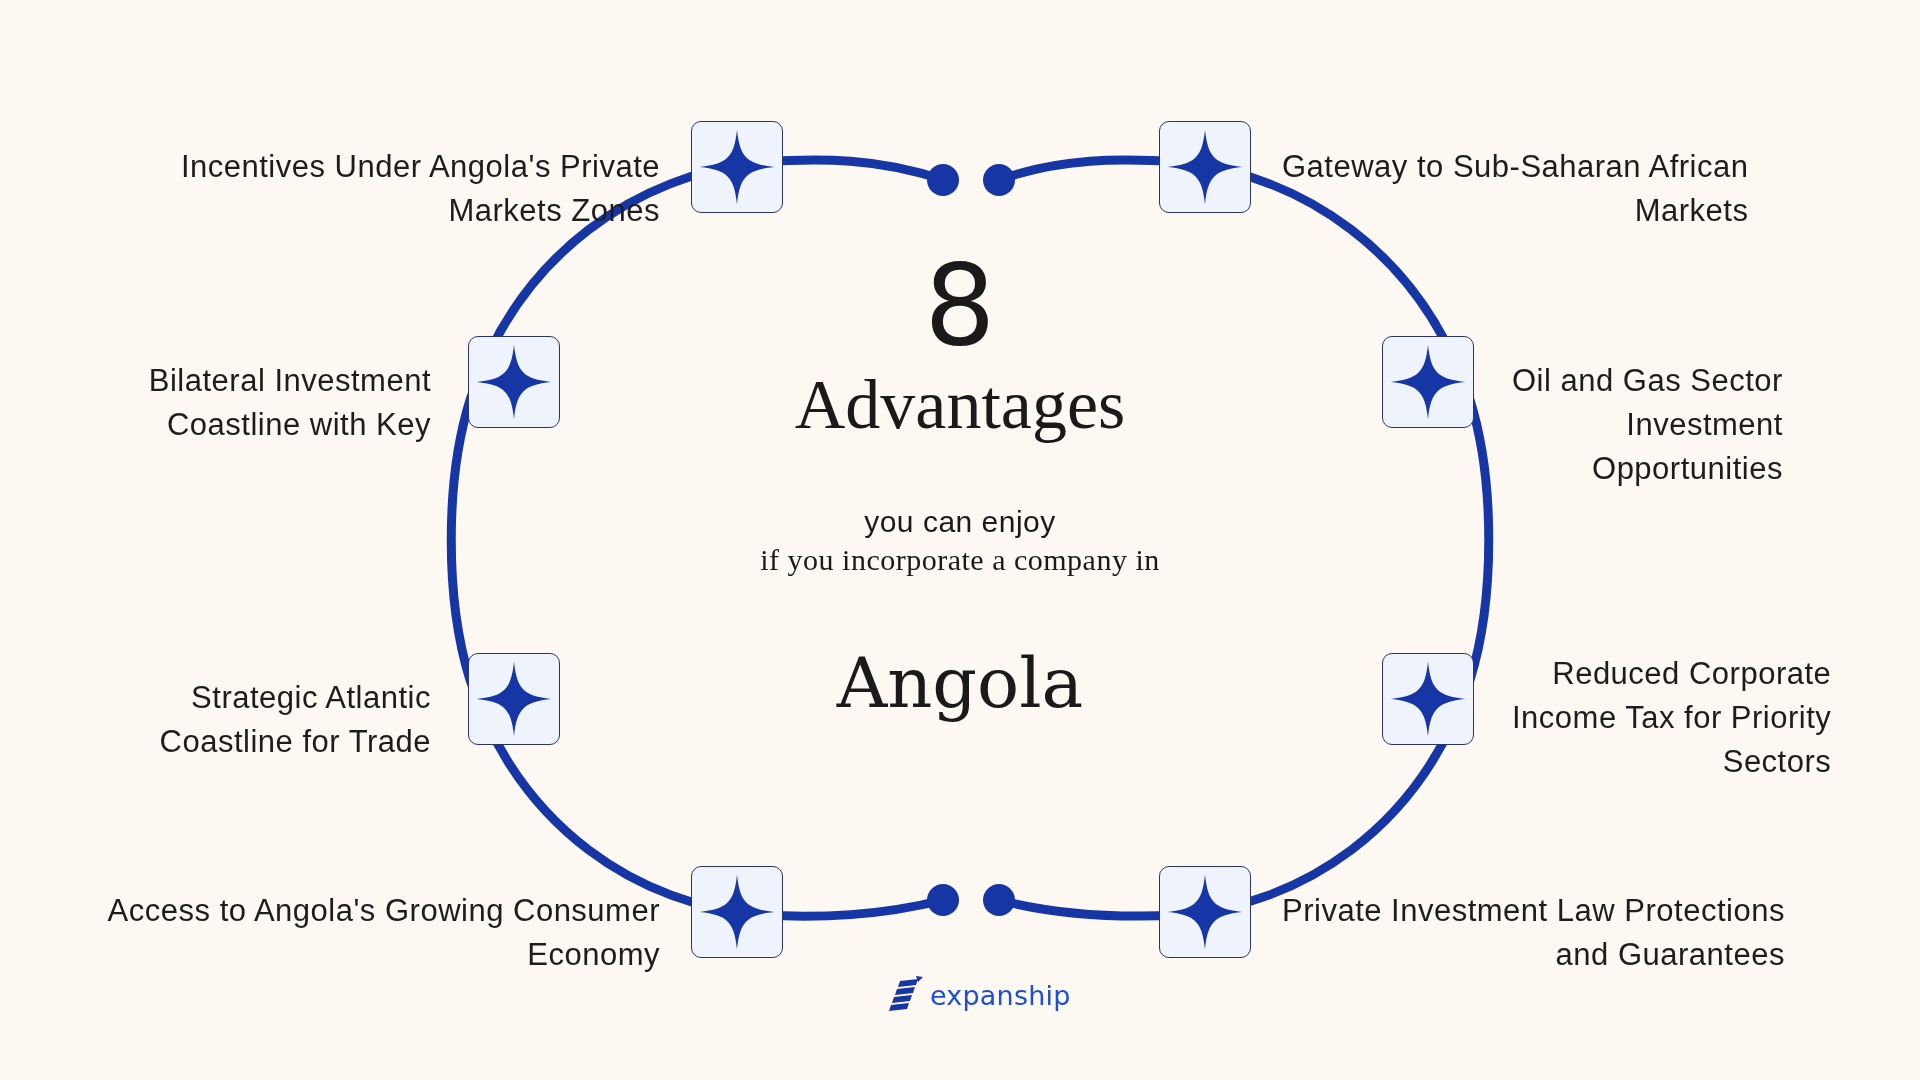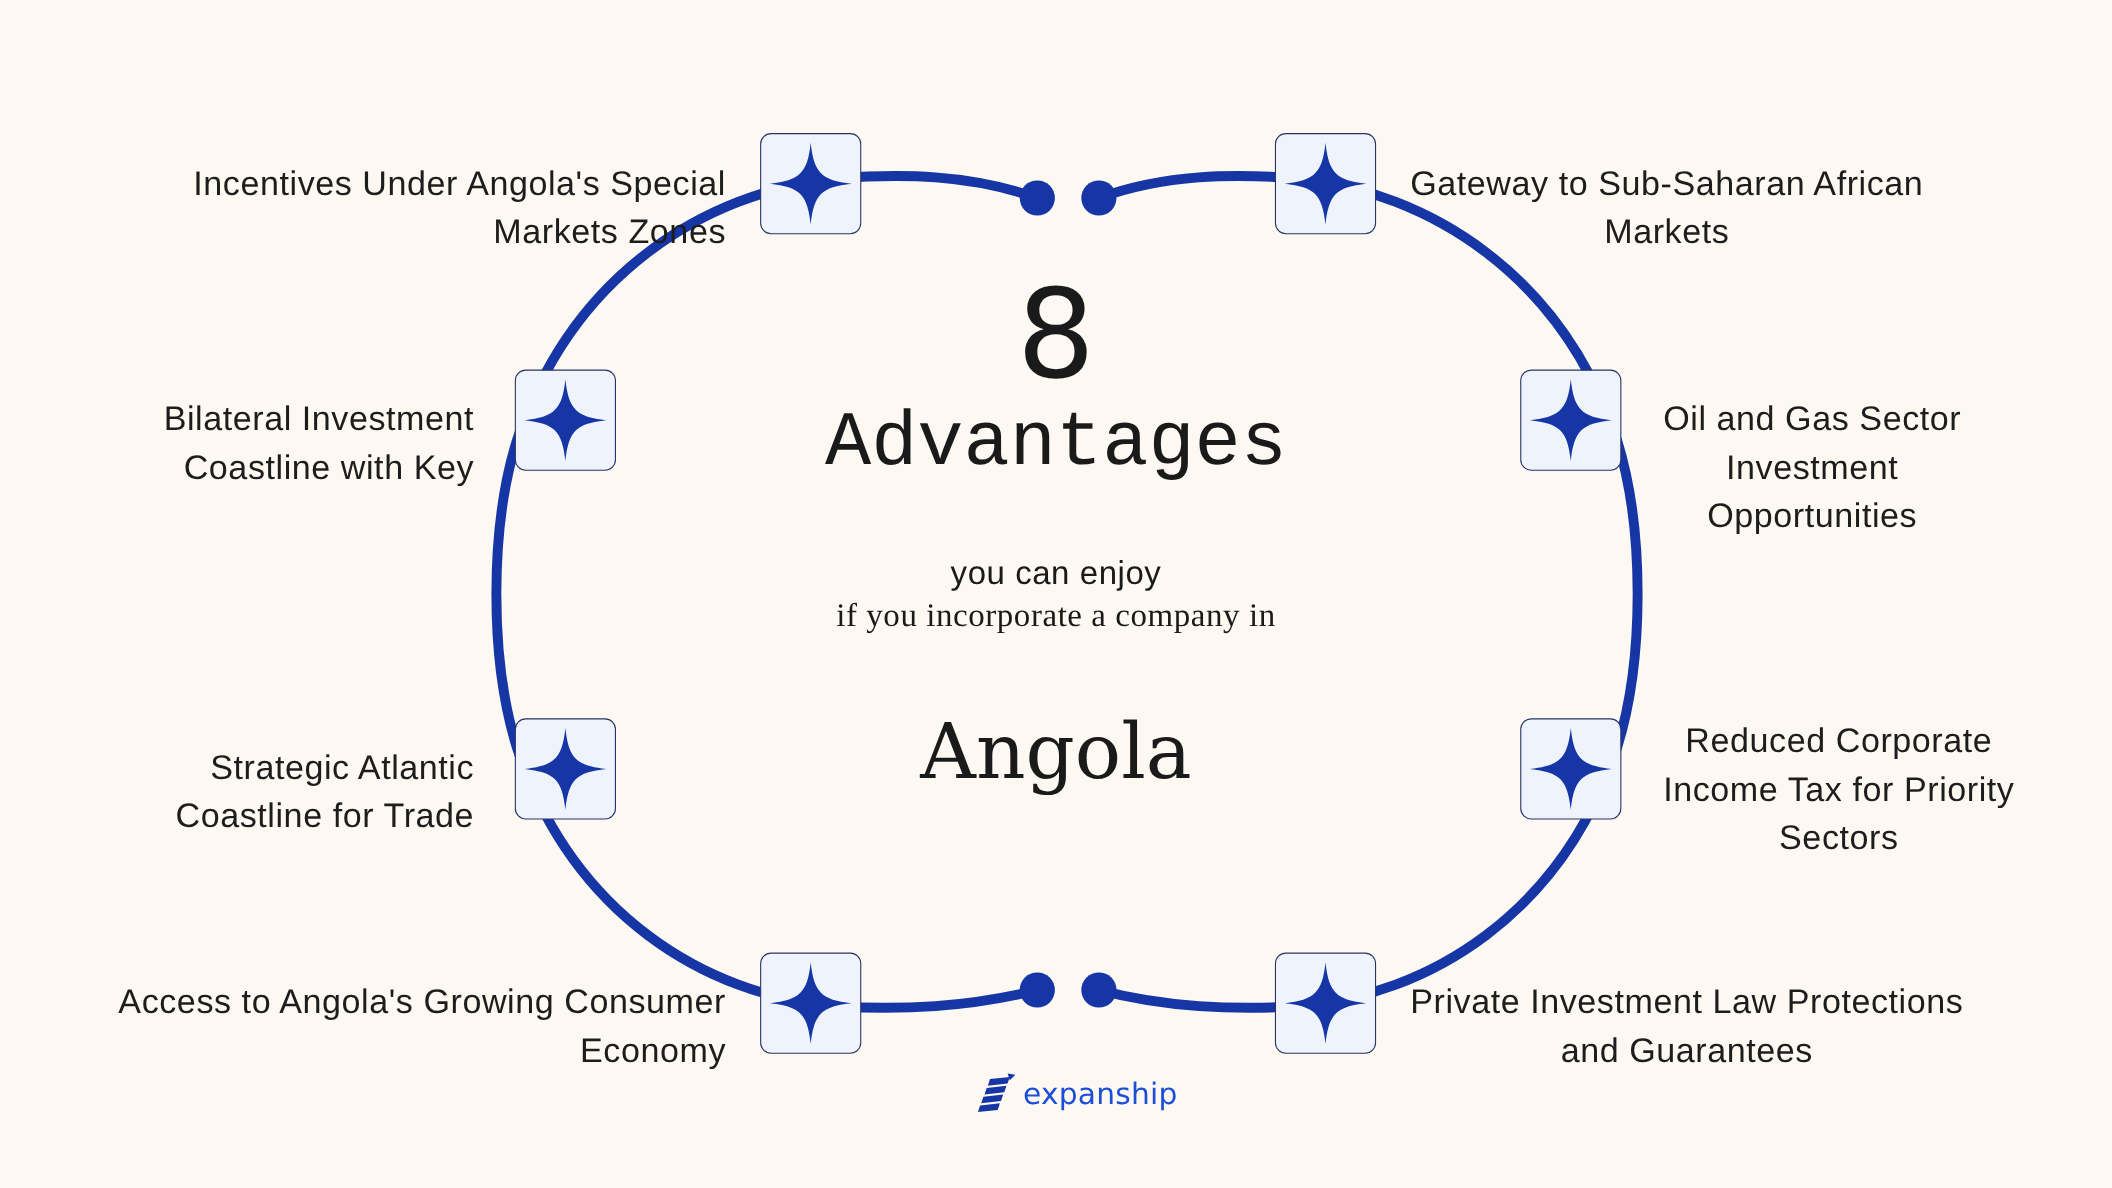--- a/index.html
+++ b/index.html
@@ -4,24 +4,24 @@
 <style>
   html, body { margin:0; padding:0; }
   body { width:1920px; height:1080px; background:#fdf9f2; position:relative; overflow:hidden;
          font-family:"Liberation Sans", sans-serif; color:#1c1c1c; }
   svg.ring { position:absolute; left:0; top:0; }
   .box { position:absolute; width:92px; height:92px; background:#eef3fc; border:1.5px solid #2a3566;
          border-radius:10px; box-sizing:border-box; display:flex; align-items:center; justify-content:center; }
   .box svg { width:92px; height:92px; }
   .label { position:absolute; font-size:31px; line-height:44px; letter-spacing:0.5px; color:#1d1d1d; }
   .label.right { text-align:right; }
-  .label.left { text-align:center; }
+  .label.left { text-align:right; }
   .center { position:absolute; left:0; width:1920px; text-align:center; color:#1a1a1a; }
   .num { top:240px; font-family:"DejaVu Sans", sans-serif; font-size:112px; line-height:130px; font-weight:400; }
-  .adv { top:360px; font-family:Liberation Mono, monospace; font-size:70px; line-height:90px; }
+  .adv { top:360px; font-family:Liberation Serif, serif; font-size:70px; line-height:90px; }
   .sub { font-size:30px; line-height:38px; letter-spacing:0.5px; }
   .sub1 { top:503px; }
   .sub2 { top:541px;font-family:Liberation Serif, serif; }
   .country { top:638px; font-family:"DejaVu Serif", serif; font-size:70px; line-height:90px; }
   .logo { position:absolute; left:888px; top:975px; display:flex; align-items:center; gap:6px; }
   .logo .word { font-family:"DejaVu Sans", sans-serif; font-size:27px; color:#1d4ed8; letter-spacing:0.2px; }
 </style>
 </head>
 <body>
 
@@ -75,21 +75,21 @@
       <path d="M46 8 C49 36 56 43 84 46 C56 49 49 56 46 84 C43 56 36 49 8 46 C36 43 43 36 46 8Z" fill="#1636a6"></path>
     </svg>
 </div>
 <div class="box" style="left:1159px;top:866px;">
   <svg viewBox="0 0 92 92">
       <path d="M46 8 C49 36 56 43 84 46 C56 49 49 56 46 84 C43 56 36 49 8 46 C36 43 43 36 46 8Z" fill="#1636a6"></path>
     </svg>
 </div>
 
 <div class="label right" style="right:1260px;top:145px;">
-  <div>Incentives Under Angola's Special</div>
+  <div>Incentives Under Angola's Private</div>
   <div>Markets Zones</div>
 </div>
 <div class="label left" style="left:1282px;top:145px;">
   <div>Gateway to Sub-Saharan African</div>
   <div>Markets</div>
 </div>
 <div class="label right" style="right:1489px;top:359px;">
   <div>Bilateral Investment</div>
   <div>Coastline with Key</div>
 </div>

